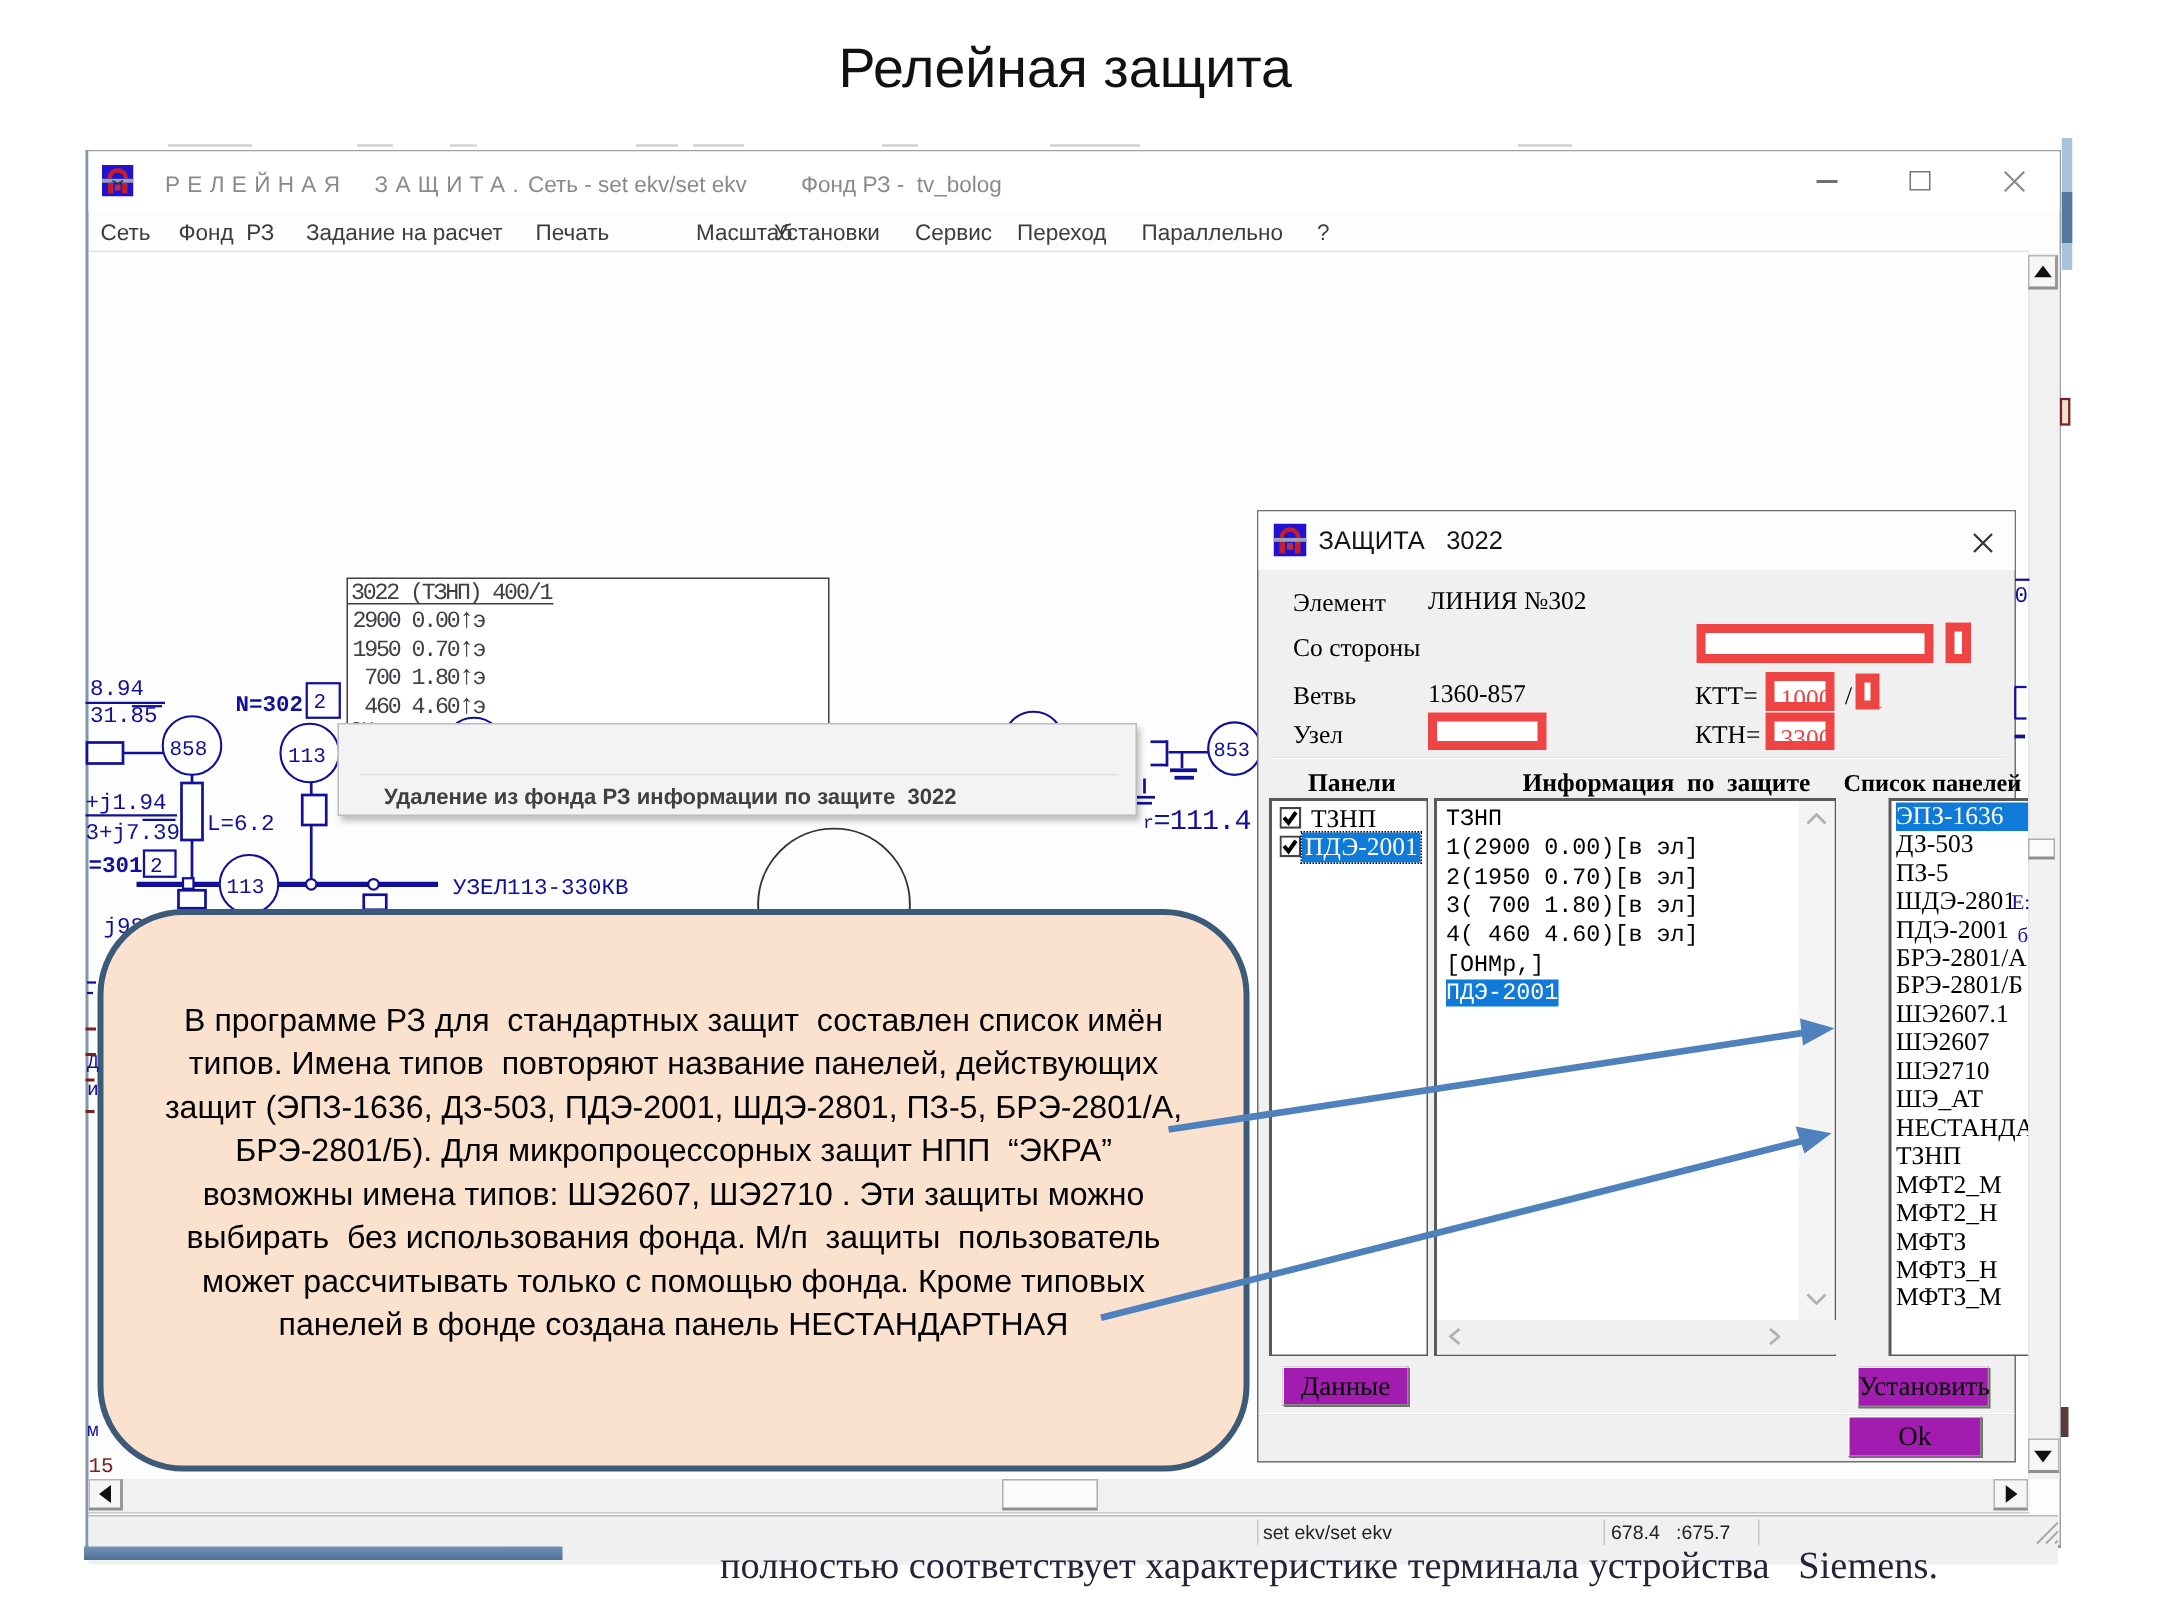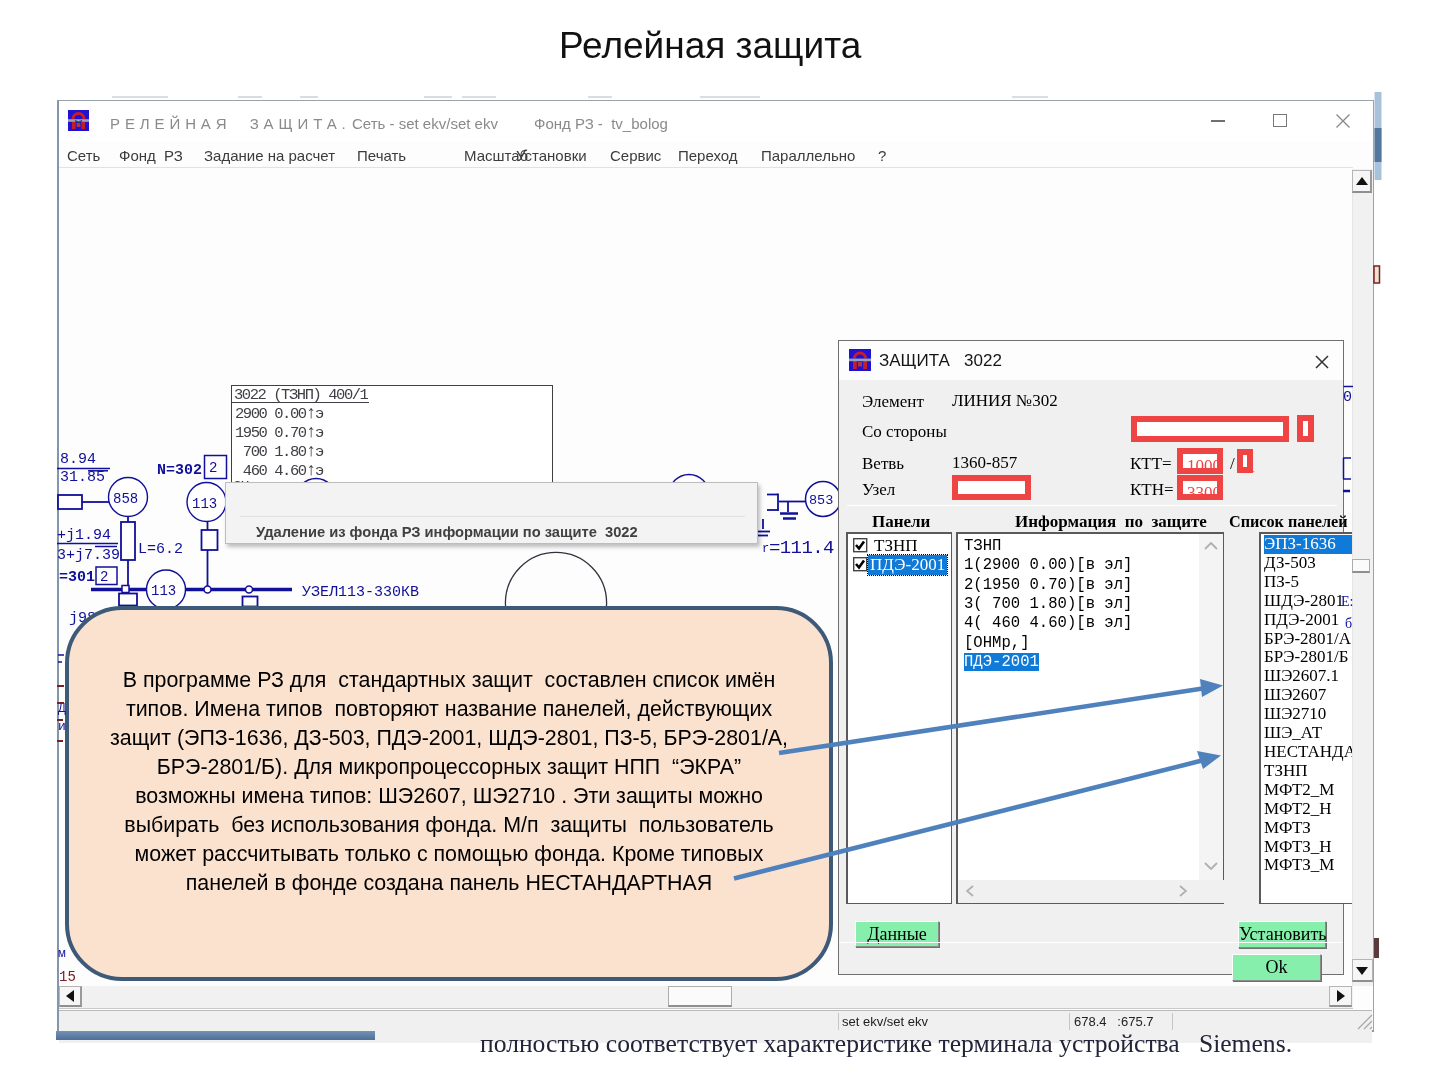--- a/index.html
+++ b/index.html
@@ -26,21 +26,21 @@
 
 #dlg{left:838px;top:340px;width:506px;height:635px;background:#f0f0f0;border:1px solid #707070;}
 #dlg .lbl{position:absolute;font-family:"Liberation Serif",serif;font-size:17px;color:#000;white-space:nowrap;}
 #dlg .fld{position:absolute;background:#fff;border:6px solid #ef4444;font-family:"Liberation Serif",serif;font-size:17px;color:#ef4444;padding:2px 0 0 4px;}
 #dtitle{position:absolute;left:0;top:0;width:504px;height:39px;background:#fdfdfd;}
 #dname{position:absolute;left:40px;top:10px;font-size:17px;color:#151515;}
 
 .lbox{position:absolute;background:#fff;border:1px solid #5a5a5a;border-top:2px solid #5a5a5a;border-left:2px solid #5a5a5a;}
 .sel{background:#0f7ad8;color:#fff;}
 
-.btn3{position:absolute;background:#86efac;border:1px solid #8a8a8a;border-top:1px solid #fdfdfd;border-left:1px solid #fdfdfd;box-shadow:1px 1px 0 #6f6f6f;font-family:"Liberation Serif",serif;font-size:18px;color:#000;text-align:center;margin-top:10px;}
+.btn3{position:absolute;background:#a21caf;border:1px solid #8a8a8a;border-top:1px solid #fdfdfd;border-left:1px solid #fdfdfd;box-shadow:1px 1px 0 #6f6f6f;font-family:"Liberation Serif",serif;font-size:18px;color:#000;text-align:center;}
 
 #bubble{left:65px;top:606px;width:768px;height:375px;background:#fbe2cf;border:4.5px solid #3d5a78;border-radius:57px;}
 #btext{left:75px;top:666px;width:748px;text-align:center;font-size:21.4px;line-height:29px;color:#000;}
 
 #hsb{left:59px;top:986px;width:1294px;height:22px;background:#f1f1f1;}
 #sbar{left:59px;top:1010px;width:1313px;height:33px;background:#f0f0f0;border-top:1px solid #b9b9b9;}
 .ssep{position:absolute;top:2px;width:1px;height:17px;background:#c6c6c6;}
 #siemens{left:480px;top:1029px;width:830px;height:30px;overflow:hidden;font-family:"Liberation Serif",serif;font-size:25.6px;color:#23233a;white-space:nowrap;}
 #bluestrip{left:56px;top:1031px;width:319px;height:9px;background:linear-gradient(#7492b4,#4e6f99);}
 </style>

